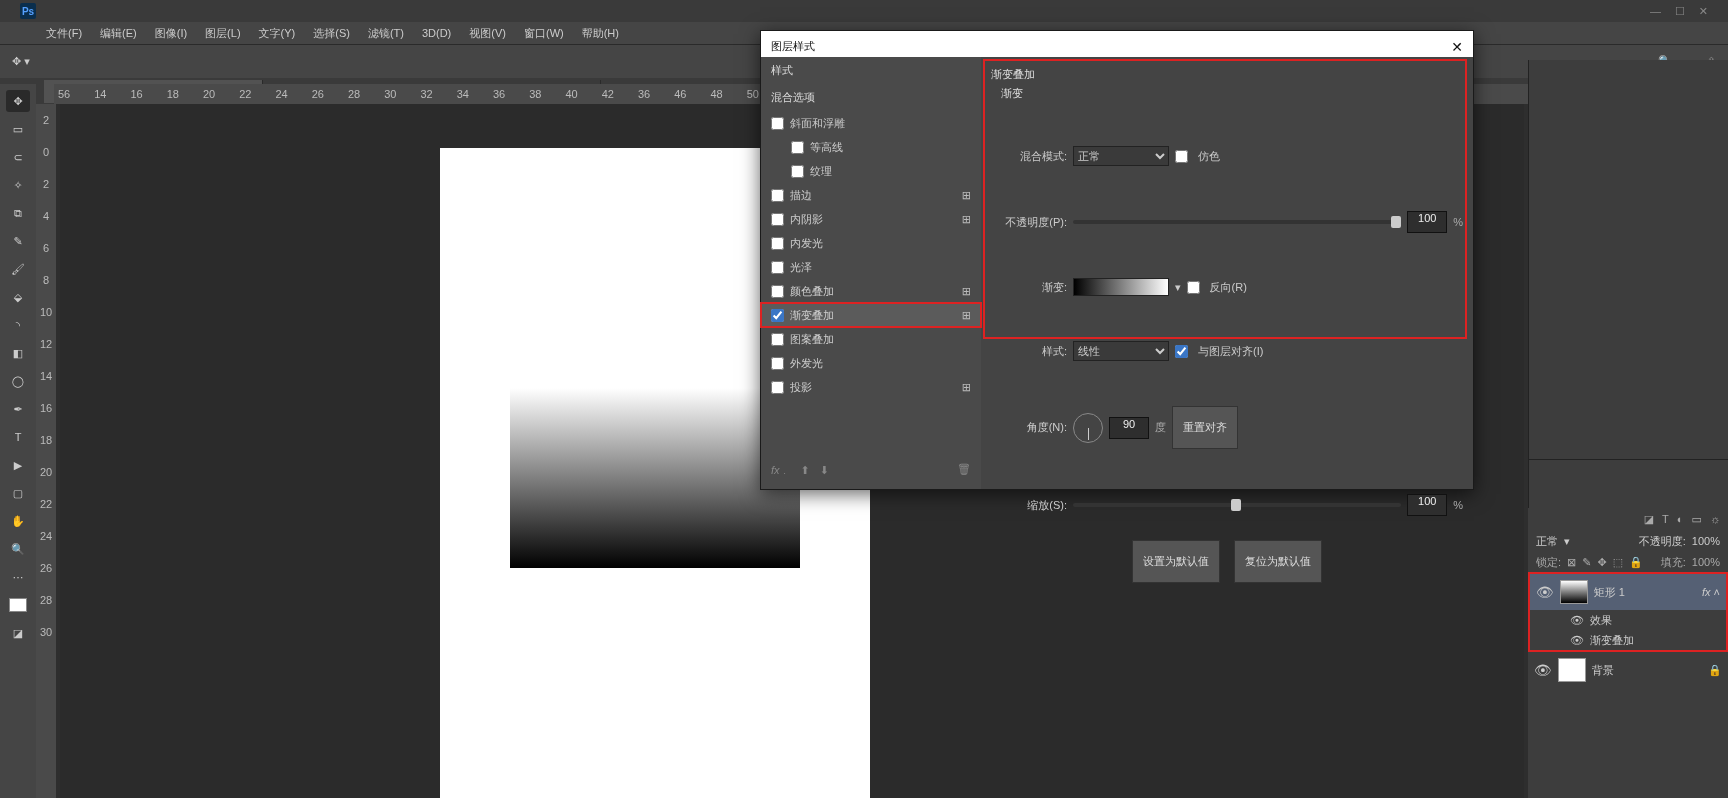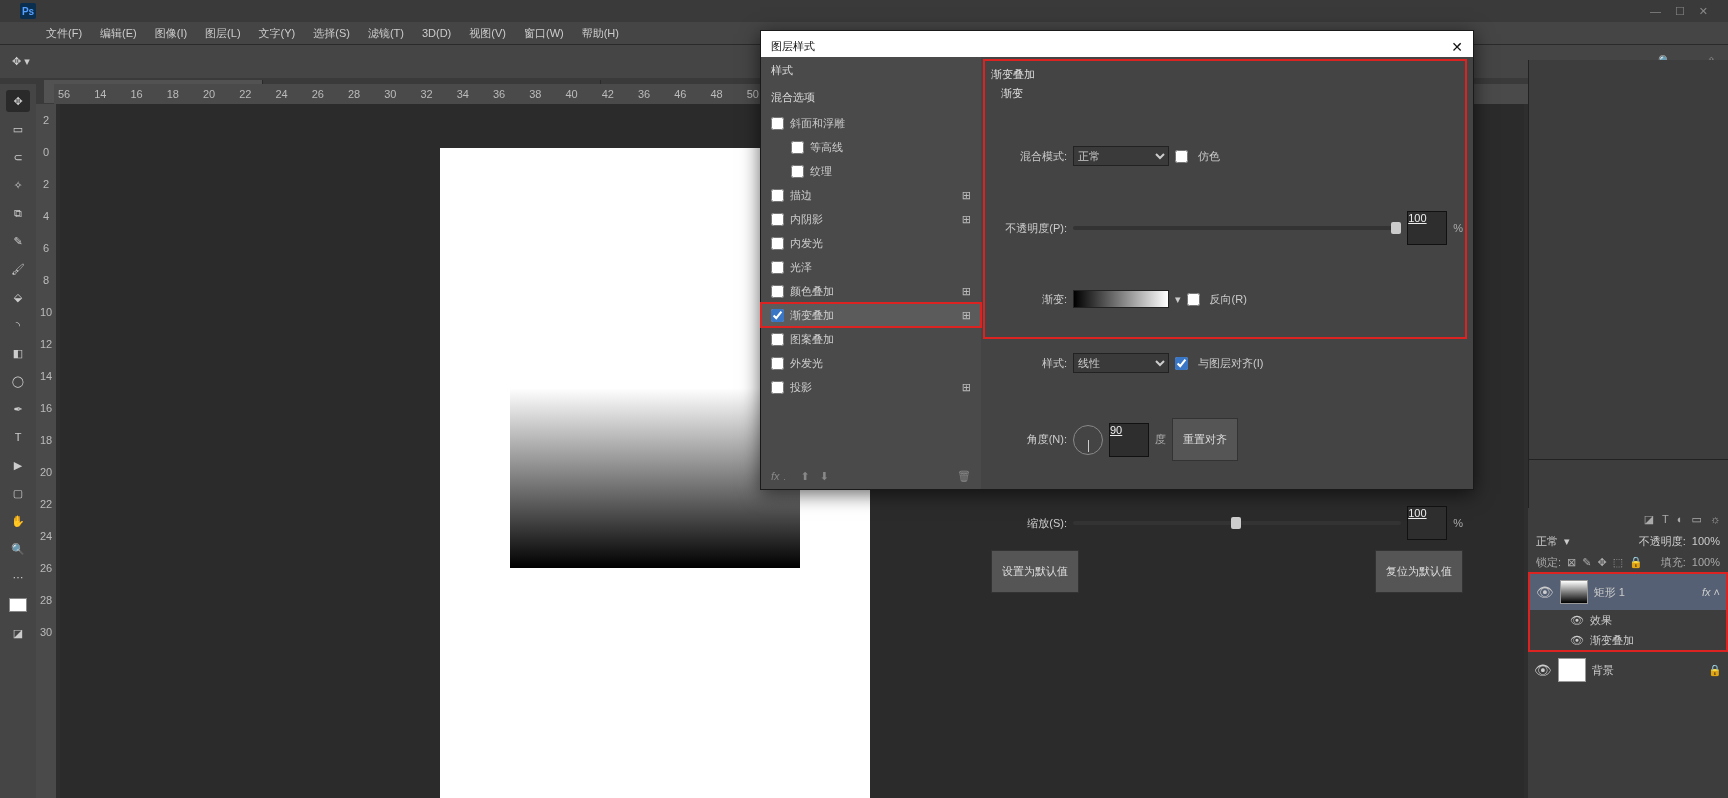--- a/index.html
+++ b/index.html
@@ -51,31 +51,31 @@
 .dlg .dlgtitle{height:26px;background:#fff;color:#111;display:flex;align-items:flex-start;justify-content:space-between;padding:8px 10px;}
 .dlg .dlgclose{font-size:14px;cursor:pointer;}
 .dlg .body{display:flex;height:calc(100% - 26px);}
 .dlg .styles-col{width:220px;background:#4a4a4a;display:flex;flex-direction:column;}
 .dlg .styles-col .head{padding:6px 10px;color:#ddd;}
 .dlg .style-item{height:24px;display:flex;align-items:center;justify-content:space-between;padding:0 10px;}
 .dlg .style-item.sub{padding-left:30px;}
 .dlg .style-item input[type=checkbox]{margin-right:6px;accent-color:#3a76c6;}
 .dlg .style-item .plus{color:#bbb;}
 .dlg .style-item.active{background:#5b5b5b;}
-.dlg .footer-icons{margin-top:auto;height:26px;display:flex;align-items:center;gap:11px;padding:0 10px;color:#888;justify-content:space-between;}
+.dlg .footer-icons{margin-top:auto;height:26px;display:flex;align-items:flex-start;gap:11px;padding:0 10px;color:#888;justify-content:space-between;}
 .dlg .mid{flex:1;padding:10px;position:relative;}
 .dlg .mid .redframe{border:2px solid #d22;position:absolute;left:2px;top:2px;right:6px;bottom:150px;pointer-events:none;}
 .dlg .group-title{color:#ddd;margin-bottom:4px;}
 .dlg .sub-title{color:#ddd;margin:2px 0 8px 10px;}
 .dlg .ctrl-row{display:flex;align-items:center;gap:6px;margin-bottom:8px;margin-top:45px;}
 .dlg .ctrl-row label{width:76px;text-align:right;color:#ccc;}
 .dlg select{background:#3a3a3a;color:#ccc;border:1px solid #222;height:20px;min-width:96px;}
 .dlg .slider{flex:1;height:4px;background:#333;position:relative;border-radius:2px;}
 .dlg .slider .knob{position:absolute;top:-4px;width:10px;height:12px;background:#ccc;border-radius:2px;}
-.dlg .valbox{width:40px;height:34px;background:#2e2e2e;border:1px solid #111;color:#eee;text-align:left;text-decoration:underline;}
+.dlg .valbox{width:40px;height:22px;background:#2e2e2e;border:1px solid #111;color:#eee;text-align:center;}
 .dlg .unit{color:#aaa;}
 .dlg .grad-prev{width:96px;height:18px;background:linear-gradient(to right,#000,#fff);border:1px solid #222;}
 .dlg .angwheel{width:30px;height:30px;border:1px solid #888;border-radius:50%;position:relative;}
 .dlg .angwheel::after{content:"";position:absolute;left:50%;top:50%;width:1px;height:12px;background:#ccc;transform-origin:top;transform:rotate(0deg);}
 .dlg .btn{background:#555;border:1px solid #333;color:#ddd;padding:13px 10px;cursor:pointer;}
 
 .dlg .rcol{width:140px;padding:10px 10px;display:flex;flex-direction:column;gap:10px;align-items:center;}
 .dlg .rcol .rbtn{width:106px;height:24px;border:1px solid #2c4d7a;color:#9ec3ff;border-radius:12px;display:flex;align-items:center;justify-content:center;cursor:pointer;}
 .dlg .rcol .rbtn.primary{color:#a9d0ff;}
 .dlg .rcol .preview{display:flex;align-items:center;gap:6px;}
@@ -424,20 +424,20 @@
 
       <div class="ctrl-row">
         <label>缩放(S):</label>
         <div class="slider">
             <div class="knob" style="left:48%"></div>
           </div>
         <div class="valbox">100</div>
         <span class="unit">%</span>
       </div>
 
-      <div class="ctrl-row" style="justify-content:space-between;gap:14px;margin-top:10px">
+      <div class="ctrl-row" style="justify-content:center;gap:14px;margin-top:24px">
         <div class="btn">设置为默认值</div>
         <div class="btn">复位为默认值</div>
       </div>
     </div>
 
   </div>
 </div>
 
 </body></html>

